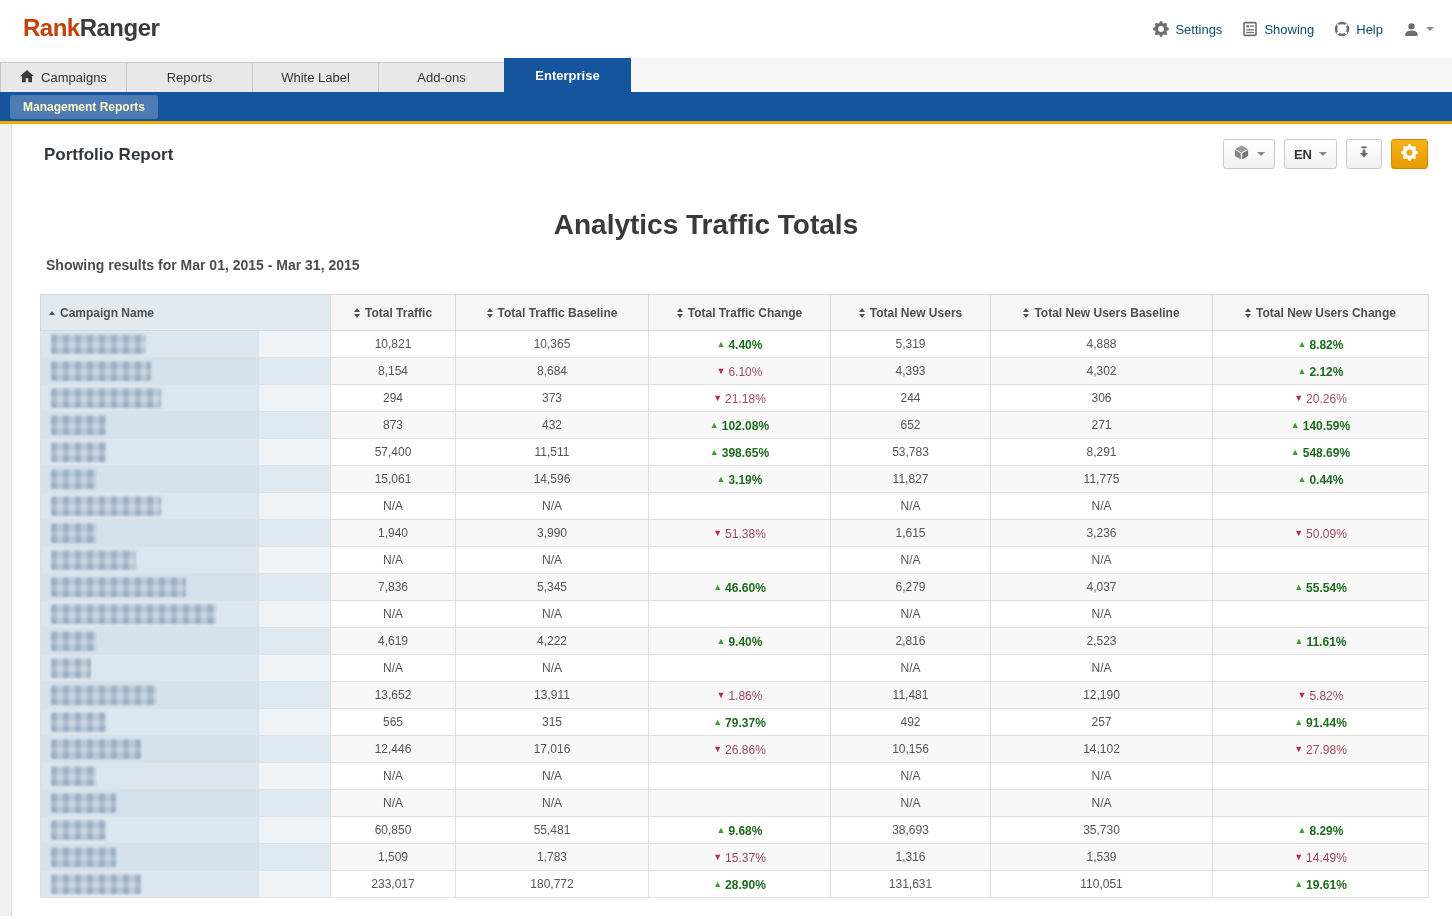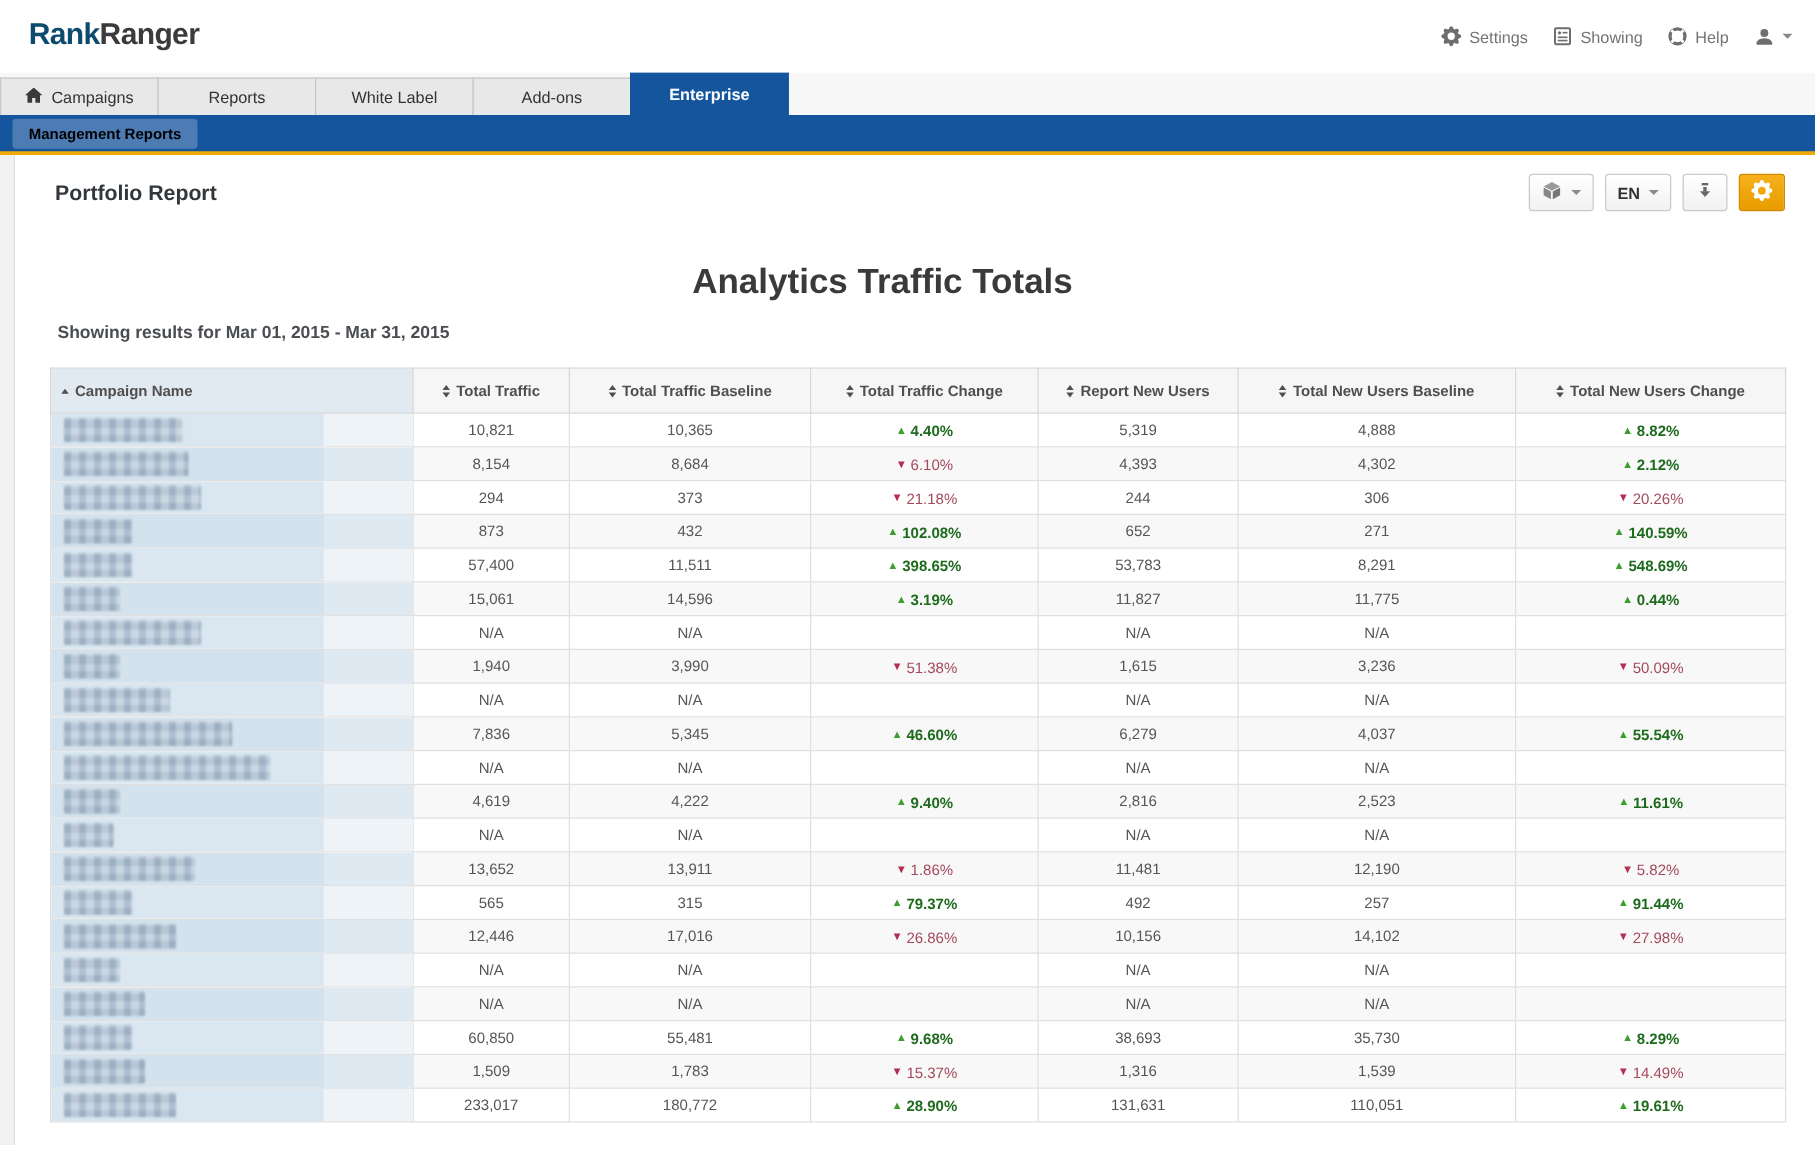--- a/index.html
+++ b/index.html
@@ -2,40 +2,40 @@
 <html><head>
 <meta charset="utf-8">
 <style>
   * { margin:0; padding:0; box-sizing:border-box; }
   html,body { width:1452px; height:919px; overflow:hidden; background:#fff;
               font-family:"Liberation Sans", sans-serif; }
 
   
   .topbar { height:58px; background:#fff; position:relative; }
   .logo { position:absolute; left:23px; top:14px; font-size:24px; font-weight:bold; letter-spacing:-0.5px; }
-  .logo .p1 { color:#0c4a6e;text-align:right; }
+  .logo .p1 { color:#c2410c;text-align:right; }
   .logo .p2 { color:#3b3b3d; }
   .topnav { position:absolute; right:18px; top:0; height:58px; display:flex; align-items:center; gap:20px; }
-  .topnav-item { display:flex; align-items:center; gap:6px; font-size:13px; color:#737373; cursor:pointer; }
+  .topnav-item { display:flex; align-items:center; gap:6px; font-size:13px; color:#0c4a6e; cursor:pointer; }
   .topnav-item svg { display:block; }
   .caret { width:0; height:0; border-left:4px solid transparent; border-right:4px solid transparent;
            border-top:4px solid #8a8a8a; display:inline-block; }
 
   
   .tabbar { height:34px; background:#f7f7f7; display:flex; align-items:flex-end; }
   .tab { width:127px; height:30px; background:#e8e8e8; border:1px solid #c6c6c6; border-bottom:none;
          display:flex; align-items:center; justify-content:center; gap:7px;
          font-size:13px; color:#333; cursor:pointer; }
   .tab + .tab { margin-left:-1px; }
   .tab.active { height:34px; background:#15559d; border-color:#15559d; color:#fff; font-weight:bold;margin-top:45px; }
 
   
   .subnav { height:32px; background:#15559d; border-bottom:3px solid #f0ab00;
             display:flex; align-items:center; padding-left:10px; }
-  .subnav-btn { background:#4d7cb4; color:#000000; font-size:12px; font-weight:bold;
+  .subnav-btn { background:#4d7cb4; color:#fef9c3; font-size:12px; font-weight:bold;
                 padding:5px 13px; border-radius:3px; cursor:pointer; }
 
   
   .content { position:relative; height:792px; background:#fff; }
   .left-strip { position:absolute; left:0; top:0; bottom:0; width:12px; background:#f1f1f1;
                 border-right:1px solid #e0e0e0; }
   .page-head { display:flex; justify-content:space-between; align-items:flex-start;
                padding:15px 24px 0 44px; }
   .page-title { font-size:17px; font-weight:bold; color:#32373c; padding-top:6px; }
   .toolbar { display:flex; gap:9px; }
@@ -240,21 +240,21 @@
               </span>
               <span>Total Traffic Change</span>
             </div>
           </th>
           <th style="width: 160px;">
             <div class="th-inner">
               <span class="sort-both">
                 <i class="tri-up"></i>
                 <i class="tri-down"></i>
               </span>
-              <span>Report New Users</span>
+              <span>Total New Users</span>
             </div>
           </th>
           <th style="width: 222px;">
             <div class="th-inner">
               <span class="sort-both">
                 <i class="tri-up"></i>
                 <i class="tri-down"></i>
               </span>
               <span>Total New Users Baseline</span>
             </div>

